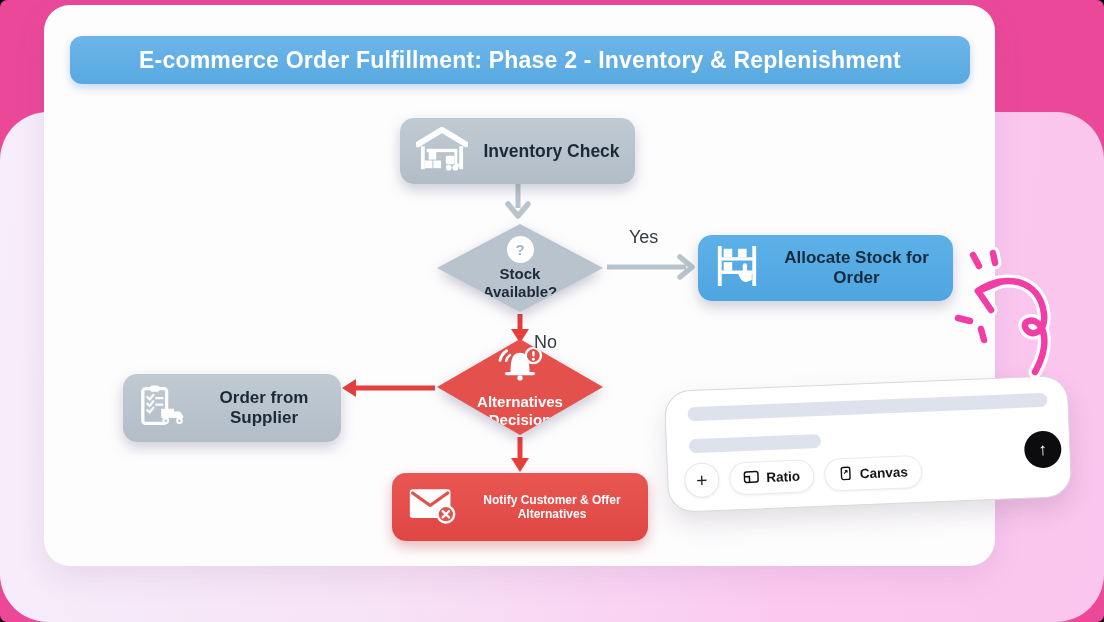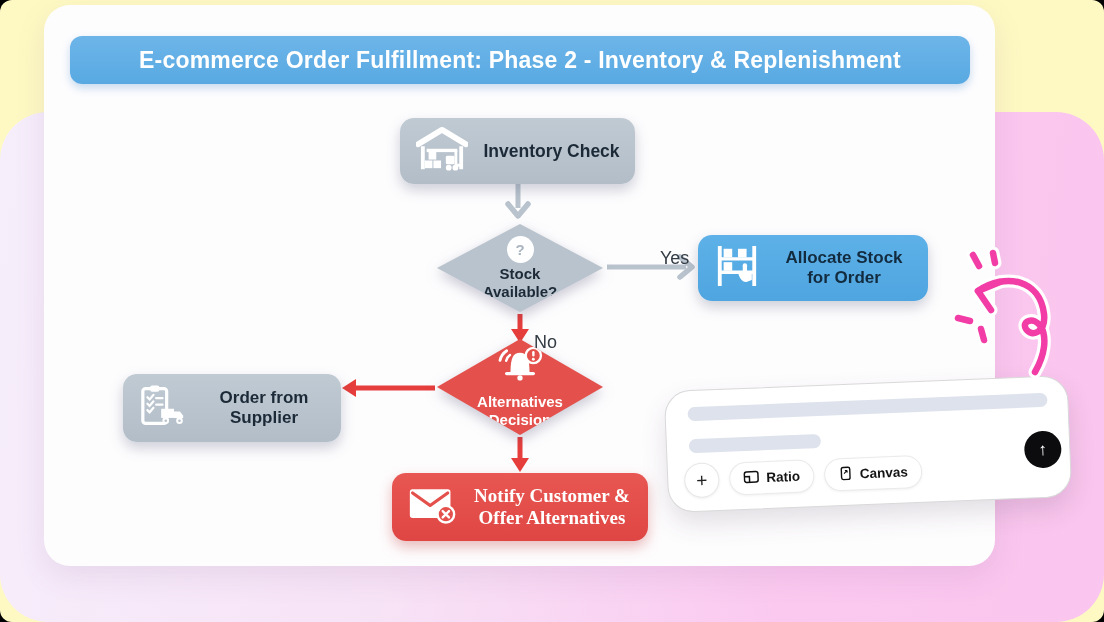--- a/index.html
+++ b/index.html
@@ -1,20 +1,20 @@
 <!DOCTYPE html>
 <html style="--banner-blue: #63afe5; --process-gray: #b9c3cd; --accent-blue: #55abe4; --alert-red: #e4504b; --arrow-gray: #b9c3cd; --arrow-red: #e63e3c; --text-dark: #1c2a38; --skeleton-gray: #dde2ec; --annotation-pink: #f23da6; --bg-pink: #fbc9f0; --bg-lavender: #f4ebfa;"><head>
 <meta charset="utf-8">
 <style>
   html,body { margin:0; padding:0; background:#000; }
   * { box-sizing:border-box; font-family:"Liberation Sans", sans-serif; }
 
   .screen {
     position:relative; width:1104px; height:622px;
-    background:#fef9c3; border-radius:12px; overflow:hidden;
+    background:#ec4899; border-radius:7px; overflow:hidden;
   }
 
   
   .window-bg {
     position:absolute; left:0; top:112px; width:1104px; height:510px;
     border-radius:48px;
     background:linear-gradient(98deg,#f6eefb 0%,#f7e3f6 38%,#fbc9f0 72%,#fac5ee 100%);
   }
 
   .card {
@@ -40,26 +40,26 @@
     box-shadow:0 6px 14px rgba(90,100,130,.30);
   }
   .node .nlabel { flex:1; text-align:center; font-weight:bold; line-height:1.18; }
   .node.gray { background:linear-gradient(180deg,#c0cad3,#b2bdc8); color:var(--text-dark,#1c2a38);justify-content:center; }
   .node.blue { background:linear-gradient(180deg,#5db1e8,#4fa5e0); color:#132b3e; }
   .node.red  { background:linear-gradient(180deg,#e85753,#df4643); color:#fff;
                box-shadow:0 6px 14px rgba(190,60,60,.35); }
 
   .n-inventory { left:400px; top:118px; width:235px; height:66px; }
   .n-inventory .nlabel { font-size:17.5px; }
-  .n-allocate  { left:698px; top:235px; width:230px; height:66px; }
+  .n-allocate  { left:698px; top:235px; width:255px; height:66px; }
   .n-allocate .nlabel { font-size:17px; }
   .n-supplier  { left:123px; top:354px; width:218px; height:68px;margin-top:20px; }
   .n-supplier .nlabel { font-size:17px; }
   .n-notify    { left:392px; top:473px; width:256px; height:68px; }
-  .n-notify .nlabel { font-size:19px;font-family:Liberation Serif, serif; }
+  .n-notify .nlabel { font-size:12px; }
 
   .dwrap { position:absolute; filter:drop-shadow(0 5px 7px rgba(60,60,100,.28)); }
   .d1 { left:437px; top:224px; width:166px; height:88px; }
   .d2 { left:437px; top:339px; width:166px; height:96px; }
   .diamond {
     width:100%; height:100%;
     clip-path:polygon(50% 0,100% 50%,50% 100%,0 50%);
     display:flex; flex-direction:column; align-items:center; justify-content:center;
   }
   .d1 .diamond { background:var(--process-gray,#b9c3cd); }
@@ -67,21 +67,21 @@
   .dlabel { font-weight:bold; font-size:15px; line-height:1.15; text-align:center; }
   .d1 .dlabel { color:var(--text-dark,#1c2a38); width:96px; margin-top:2px; }
   .d2 .dlabel { color:#fff; width:126px; margin-top:3px; }
   .qcircle {
     width:27px; height:27px; border-radius:50%; background:#fff;
     display:flex; align-items:center; justify-content:center;
     color:#a9b5c1; font-size:15px; font-weight:bold;
   }
 
   .edge-label { position:absolute; font-size:18px; color:#333c44; }
-  .el-yes { left:629px; top:248px;margin-left:31px; }
+  .el-yes { left:629px; top:227px; }
   .el-no  { left:534px; top:332px; }
 
   
   .panel {
     position:absolute; left:666px; top:383px; width:404px; height:122px;
     background:#fff; border:1px solid #d9d9d9; border-radius:26px;
     transform:rotate(-2.3deg);
     box-shadow:0 12px 26px rgba(60,40,70,.14);
   }
   .skel { position:absolute; height:14px; border-radius:7px; background:var(--skeleton-gray,#dde2ec); }

